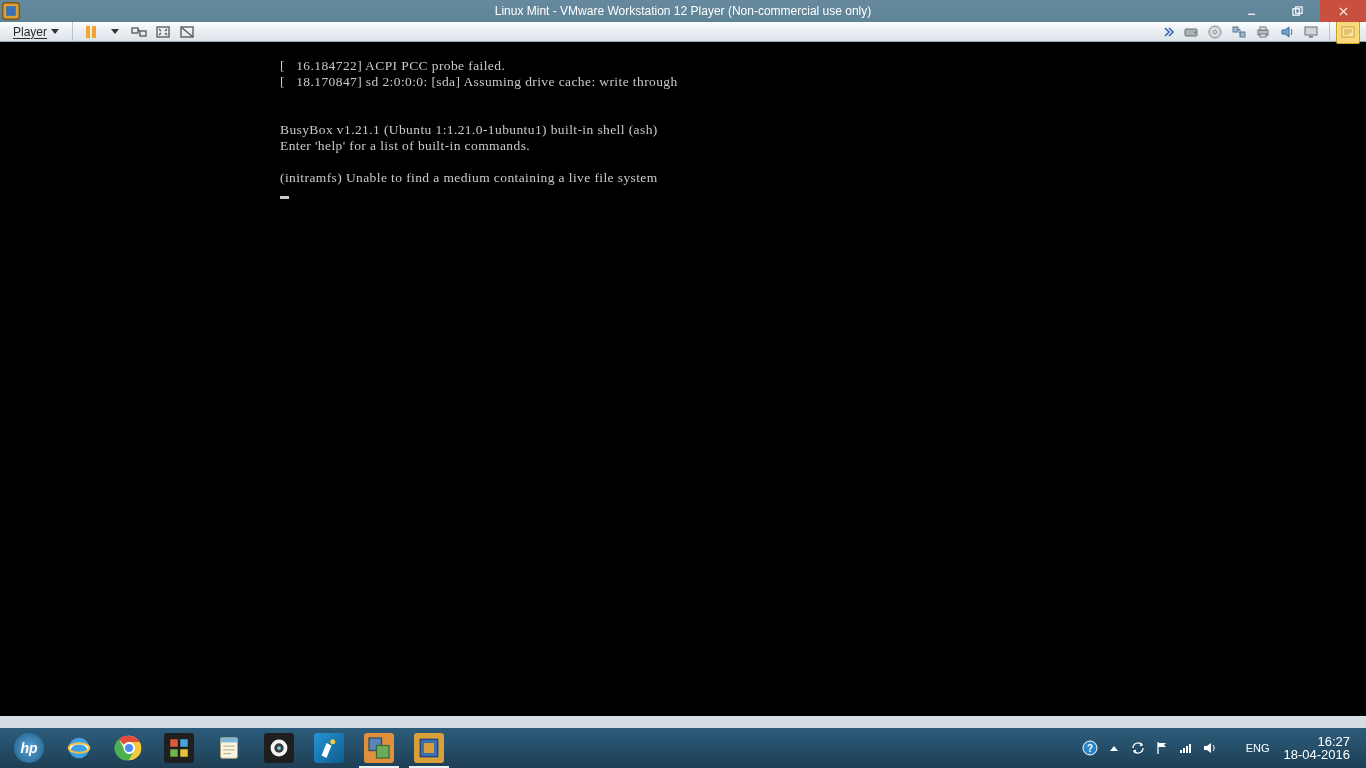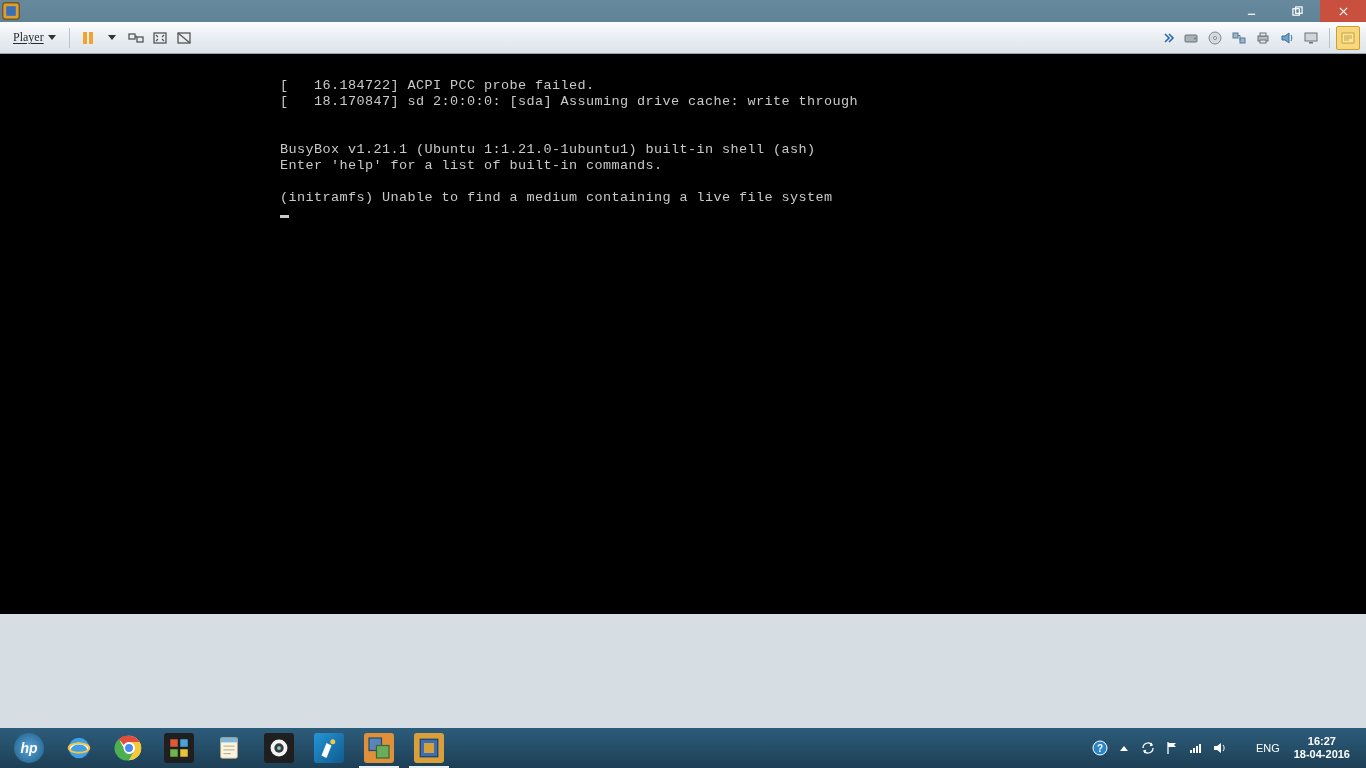--- a/index.html
+++ b/index.html
@@ -35,53 +35,52 @@
   }
   .titlebar .win-btn {
     width: 46px; height:22px; display:flex; align-items:center; justify-content:center;
     color:#fff; font-size:12px;
   }
   .titlebar .win-btn.close { background:#c94f3f; }
   .titlebar .win-btn svg { width:11px; height:11px; stroke:#fff; stroke-width:1.3; fill:none; }
 
   
   .vm-toolbar {
-    height: 32px;
+    height: 20px;
     background: linear-gradient(to bottom, #fdfdfe 0%, #e9eef2 50%, #dde4e9 100%);
     border-bottom: 1px solid #9aa7af;
     display: flex; align-items:center;
     padding: 0 6px;
     font-size: 12px;
     color:#2b2b2b;
-    font-family:Liberation Serif, serif;
   }
   .vm-toolbar .player-menu {
     display:flex; align-items:center; gap:4px;
     padding:3px 6px; border:1px solid transparent; border-radius:2px;
   }
   .vm-toolbar .sep { width:1px; height:20px; background:#b9c3ca; margin:0 6px; }
   .vm-toolbar .tbtn {
     width:24px; height:24px; display:flex; align-items:center; justify-content:center;
     border:1px solid transparent; border-radius:2px;
   }
   .vm-toolbar .tbtn.pause svg rect { fill:#f2a431; }
   .vm-toolbar .tbtn svg { width:16px; height:16px; }
   .vm-toolbar .spacer { flex:1; }
   .vm-toolbar .tbtn.msg { background:#f9d77d; border-color:#caa12f; }
 
   
   .vm-console {
     background:#000000;
     color:#c9c9c9;
-    height: 560px;
-    font-family: Liberation Mono, monospace;
+    height: 674px;
+    font-family: Liberation Serif, serif;
     font-size: 13.5px;
     line-height: 16px;
     white-space: pre;
-    padding: 24px 0 0 280px;
+    padding: 16px 0 0 280px;
     letter-spacing: 0.4px;
   }
   .vm-console .cursor {
     display:inline-block; width:9px; height:3px; background:#c9c9c9;
     vertical-align: -1px;
   }
 
   
   .taskbar {
     position:absolute; left:0; right:0; bottom:0;
@@ -105,36 +104,37 @@
     display:flex; align-items:center; justify-content:center;
     font-size:16px; font-weight:bold;
   }
   .taskbar .tray {
     margin-left:auto;
     display:flex; align-items:center; gap:8px;
     font-size:11px;
     padding-right:6px;
   }
   .taskbar .tray .tray-ic { width:16px; height:16px; display:flex; align-items:center; justify-content:center; }
-  .taskbar .clock { text-align:center; line-height:13px; font-size:11px; padding:0 6px;font-weight:bold; }
+  .taskbar .clock { text-align:right; line-height:13px; font-size:13px; padding:0 6px; }
 
   .tri-down { width:0; height:0; border-left:4px solid transparent; border-right:4px solid transparent; border-top:5px solid #333; display:inline-block;}
   .tri-up.white { width:0;height:0;border-left:4px solid transparent;border-right:4px solid transparent;border-bottom:5px solid #fff;display:inline-block;}
 
 </style>
 </head>
 <body>
 
 <div class="titlebar">
   <div class="tb-icon">
     <svg viewBox="0 0 16 16">
         <rect x="2" y="2" width="12" height="12" rx="2" fill="#d9a03a" stroke="#7a5617"></rect>
         <rect x="4.5" y="4.5" width="7" height="7" fill="#3b6fb5"></rect>
       </svg>
   </div>
+  <div class="tb-title">Linux Mint - VMware Workstation 12 Player (Non-commercial use only)</div>
   <div class="win-controls">
     <div class="win-btn">
       <svg viewBox="0 0 12 12">
           <line x1="2" y1="9" x2="10" y2="9"></line>
         </svg>
     </div>
     <div class="win-btn">
       <svg viewBox="0 0 12 12">
           <rect x="1" y="3" width="7" height="7"></rect>
           <rect x="4" y="1" width="7" height="7"></rect>

